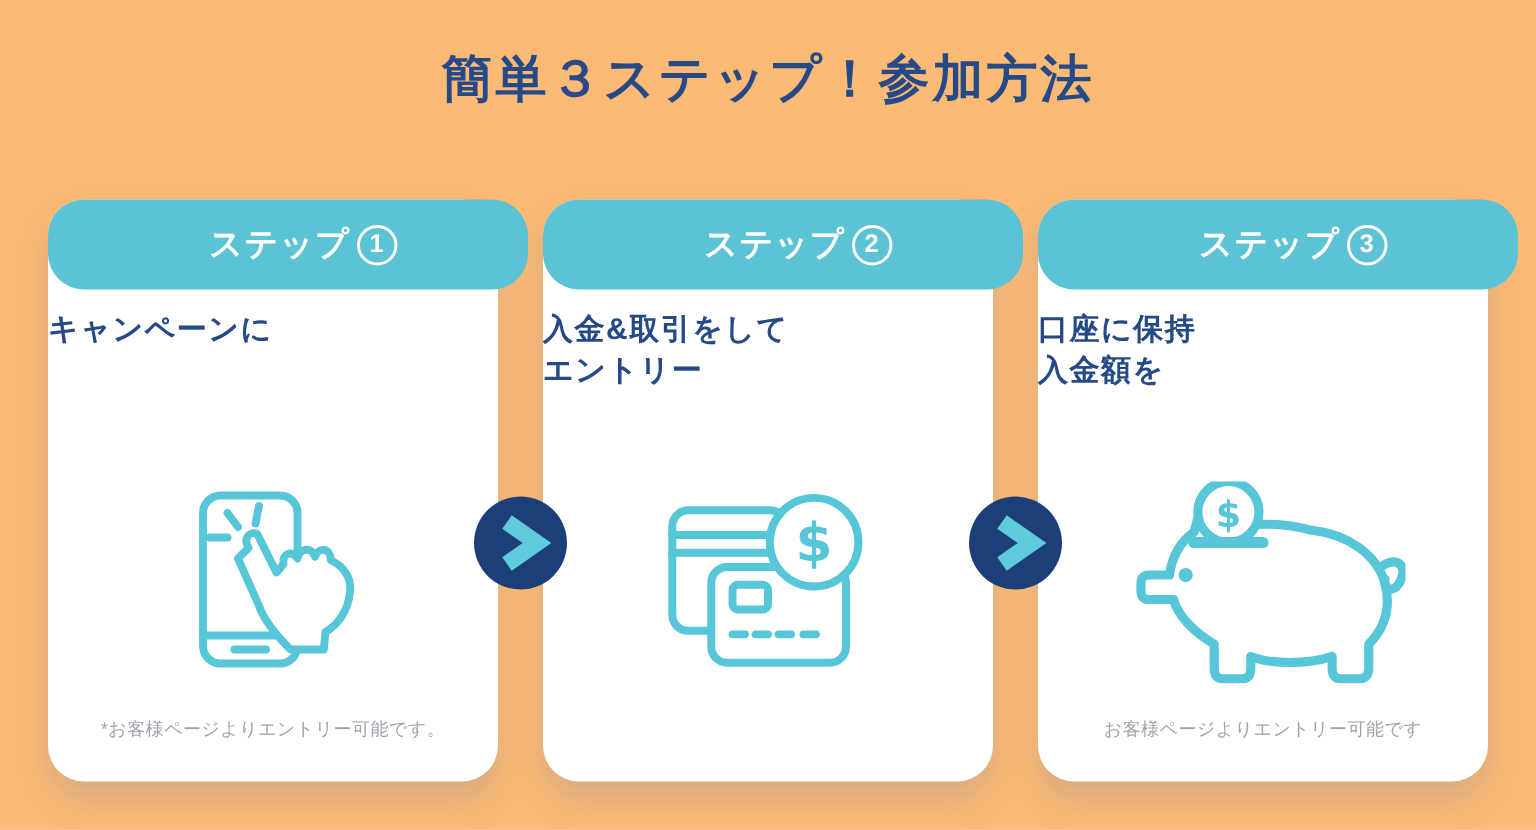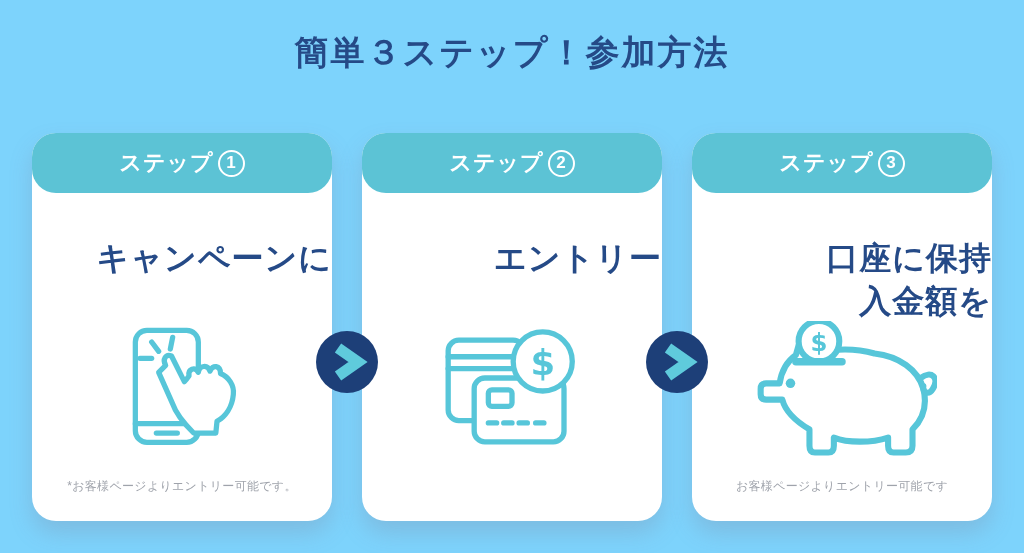--- a/index.html
+++ b/index.html
@@ -3,21 +3,21 @@
 <meta charset="utf-8">
 <style>
   html,body{margin:0;padding:0;}
   body{
     font-family:"Liberation Sans","DejaVu Sans",sans-serif;
     background:#e8ebf3;
   }
   .stage{
     position:relative;
     width:1024px;height:553px;
-    background:#7dd3fc;
+    background:#fdba74;
     overflow:hidden;
   }
   .page-title{
     position:absolute;top:30px;left:0;width:100%;
     text-align:center;
     font-size:34px;font-weight:800;letter-spacing:2px;
     color:#254a87;
   }
   .cards-row{
     position:absolute;top:133px;left:32px;
@@ -29,35 +29,36 @@
     background:#ffffff;
     border-radius:24px;
     box-shadow:0 12px 22px rgba(125,135,165,0.30);
   }
   .card-header{
     position:absolute;top:0;left:0;width:100%;height:60px;
     background:#5cc3d5;
     border-radius:24px;
     display:flex;align-items:center;justify-content:center;gap:4px;
     color:#ffffff;
+    padding-left:20px;
   }
   .card-header .hdr-label{
     font-size:22px;font-weight:700;letter-spacing:1px;
   }
   .num-badge{
     display:inline-flex;align-items:center;justify-content:center;
     width:27px;height:27px;
     border:2.5px solid #ffffff;border-radius:50%;
     font-size:17px;font-weight:700;color:#ffffff;
     box-sizing:border-box;
   }
   .card-title{
-    position:absolute;top:104px;left:0;width:100%;
-    text-align:right;
-    font-size:32px;font-weight:800;letter-spacing:1px;
+    position:absolute;top:74px;left:0;width:100%;
+    text-align:left;
+    font-size:20px;font-weight:800;letter-spacing:1px;
     line-height:1.35;
     color:#254a87;
   }
   .icon-area{
     position:absolute;top:172px;left:0;width:100%;height:172px;
     display:flex;align-items:center;justify-content:center;
   }
   .card-note{
     position:absolute;bottom:26px;left:0;width:100%;
     text-align:center;
@@ -115,20 +116,21 @@
       </div>
       <div class="card-note">*お客様ページよりエントリー可能です。</div>
     </div>
 
     <div class="card">
       <div class="card-header">
         <span class="hdr-label">ステップ</span>
         <span class="num-badge">2</span>
       </div>
       <div class="card-title">
+        <div>入金&amp;取引をして</div>
         <div>エントリー</div>
       </div>
       <div class="icon-area">
         <svg width="142" height="130" viewBox="0 0 120 110" fill="none" stroke="#57c6d9" stroke-width="4.5" stroke-linecap="round" stroke-linejoin="round">
           <rect x="6" y="12" width="64" height="68" rx="9"></rect>
           <line x1="6" y1="26" x2="70" y2="26"></line>
           <line x1="6" y1="36" x2="70" y2="36"></line>
           <rect x="28" y="44" width="76" height="54" rx="9" fill="#ffffff"></rect>
           <rect x="40" y="54" width="20" height="14" rx="3"></rect>
           <line x1="40" y1="82" x2="47" y2="82"></line>

